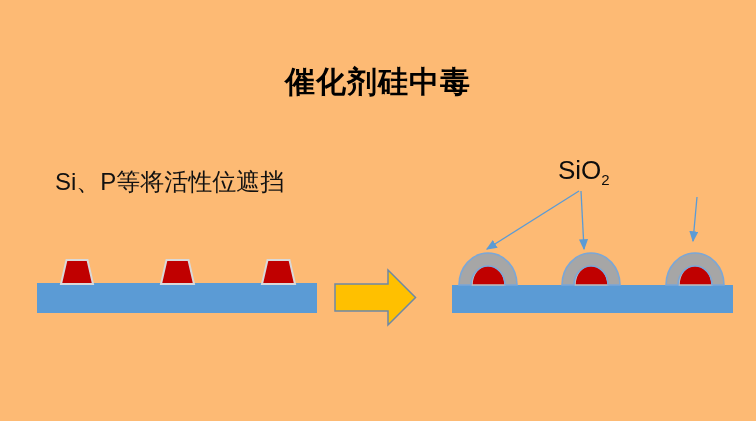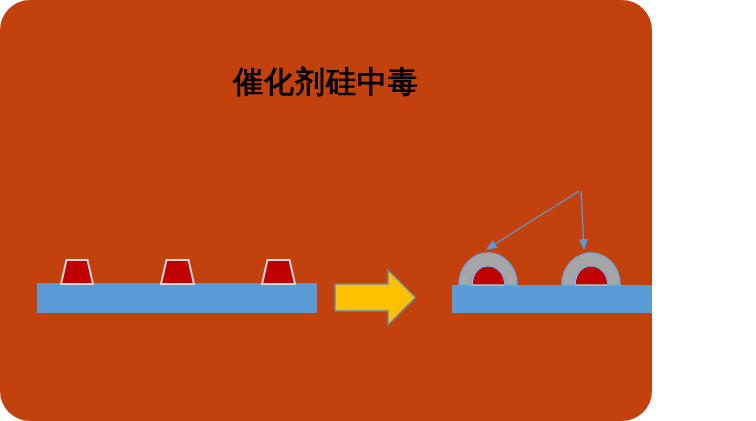--- a/index.html
+++ b/index.html
@@ -1,18 +1,18 @@
 <!DOCTYPE html>
 <html><head>
 <meta charset="utf-8">
 <style>
   html,body { margin:0; padding:0; background:#ffffff; }
   .stage {
-    position:relative; width:652px; height:421px; background:#c2410c;
-    overflow:hidden; font-family:"Liberation Sans", sans-serif;border-radius:30px;
+    position:relative; width:756px; height:421px; background:#fdba74;
+    overflow:hidden; font-family:"Liberation Sans", sans-serif;
   }
   .title {
     position:absolute; left:0; top:62px; width:100%;
     text-align:center; font-size:30px; font-weight:700; color:#000000;
     letter-spacing:1px;
   }
   .caption {
     position:absolute; left:55px; top:166px;
     font-size:24px; color:#111111; white-space:nowrap;
   }
@@ -29,21 +29,23 @@
   .block-arrow { stroke:#6D88A5; stroke-width:1.5; }
   .annot       { stroke:#5B9BD5; stroke-width:1.3; fill:none; }
 </style>
 </head>
 <body>
 
 <div class="stage">
 
   <div class="title">催化剂硅中毒</div>
 
+  <div class="caption">Si、P等将活性位遮挡</div>
 
+  <div class="chem chem-sio2"><span>SiO</span><sub>2</sub></div>
 
 
   <svg class="canvas" width="756" height="421" viewBox="0 0 756 421">
     <defs>
       <marker id="ahead" markerWidth="9" markerHeight="7" refX="7.5" refY="3.5" orient="auto" markerUnits="strokeWidth">
         <path d="M0,0 L8.5,3.5 L0,7 Z" fill="#5B9BD5"></path>
       </marker>
     </defs>
 
     <rect x="37" y="283" width="280" height="30" fill="#5B9BD5"></rect>

